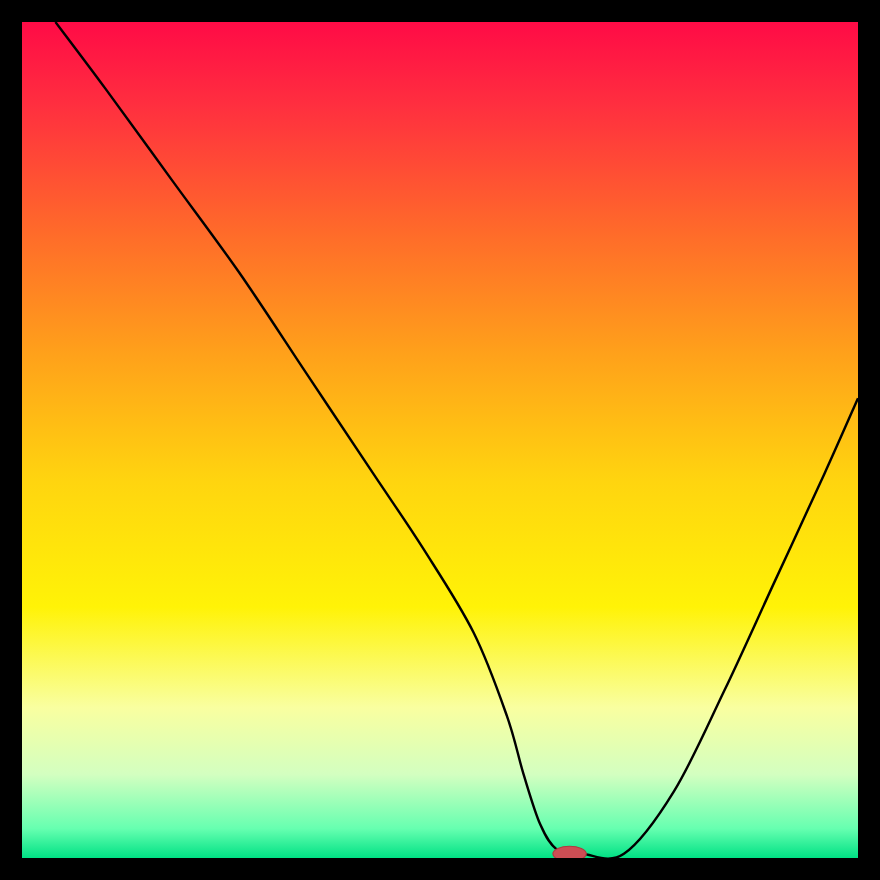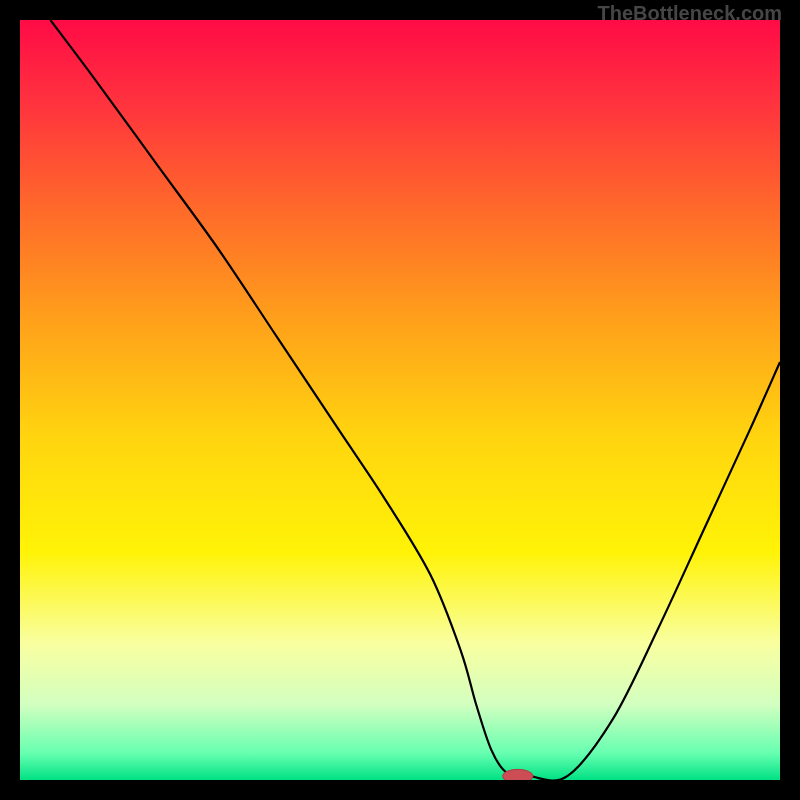--- a/index.html
+++ b/index.html
@@ -55,15 +55,14 @@
             <stop offset="96.5%" stop-color="#66ffb0"></stop>
             <stop offset="100%" stop-color="#00e184"></stop>
           </linearGradient>
       </defs>
       <rect x="0" y="0" width="760" height="760" fill="url(#bg-grad)"></rect>
       <path id="curve-path" fill="none" stroke-width="2.2" d="M 30.400000000000002 0 C 38 10.133333333333326, 58.266666666666666 36.73333333333329, 76 60.799999999999955 C 93.73333333333333 84.86666666666662, 116.53333333333332 116.5333333333333, 136.79999999999998 144.39999999999998 C 157.06666666666666 172.26666666666665, 177.33333333333331 198.86666666666665, 197.6 228 C 217.86666666666667 257.1333333333333, 238.13333333333338 288.80000000000007, 258.40000000000003 319.20000000000005 C 278.6666666666667 349.6, 301.46666666666664 383.79999999999995, 319.2 410.4 C 336.93333333333334 437, 349.6 454.73333333333335, 364.8 478.8 C 380 502.8666666666667, 397.73333333333335 529.4666666666666, 410.40000000000003 554.8 C 423.0666666666667 580.1333333333333, 433.19999999999993 609.2666666666667, 440.79999999999995 630.8 C 448.4 652.3333333333333, 450.93333333333334 667.5333333333333, 456 684 C 461.06666666666666 700.4666666666667, 466.1333333333333 718.2, 471.2 729.6 C 476.26666666666665 741, 480.0666666666667 747.9666666666667, 486.40000000000003 752.4 C 492.73333333333335 756.8333333333333, 499.0666666666667 755.5666666666667, 509.20000000000005 756.2 C 519.3333333333334 756.8333333333334, 533.2666666666667 765.7, 547.1999999999999 756.2 C 561.1333333333332 746.7, 577.6 723.9000000000001, 592.8000000000001 699.2 C 608.0000000000001 674.5, 623.2 639.6666666666666, 638.4 608 C 653.5999999999999 576.3333333333334, 668.8 542.1333333333333, 684 509.2 C 699.2 476.26666666666665, 716.9333333333334 438.26666666666665, 729.6 410.4 C 742.2666666666667 382.5333333333333, 754.9333333333334 353.4, 760 341.99999999999994" stroke="#000000"></path>
       <ellipse id="min-marker" cx="497.8" cy="756.2" rx="15.200000000000001" ry="6.840000000000001" fill="#cc4e54" stroke="#b03a40" stroke-width="1"></ellipse>
     </svg>
   </div>
 
-  <div class="watermark">TheBottleneck.com</div>
 
 </div>
 
 </body></html>

